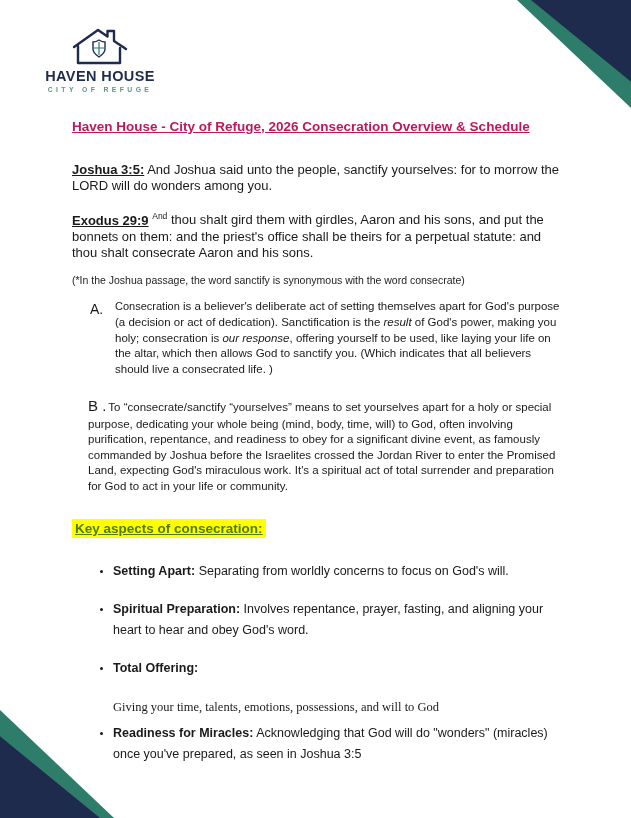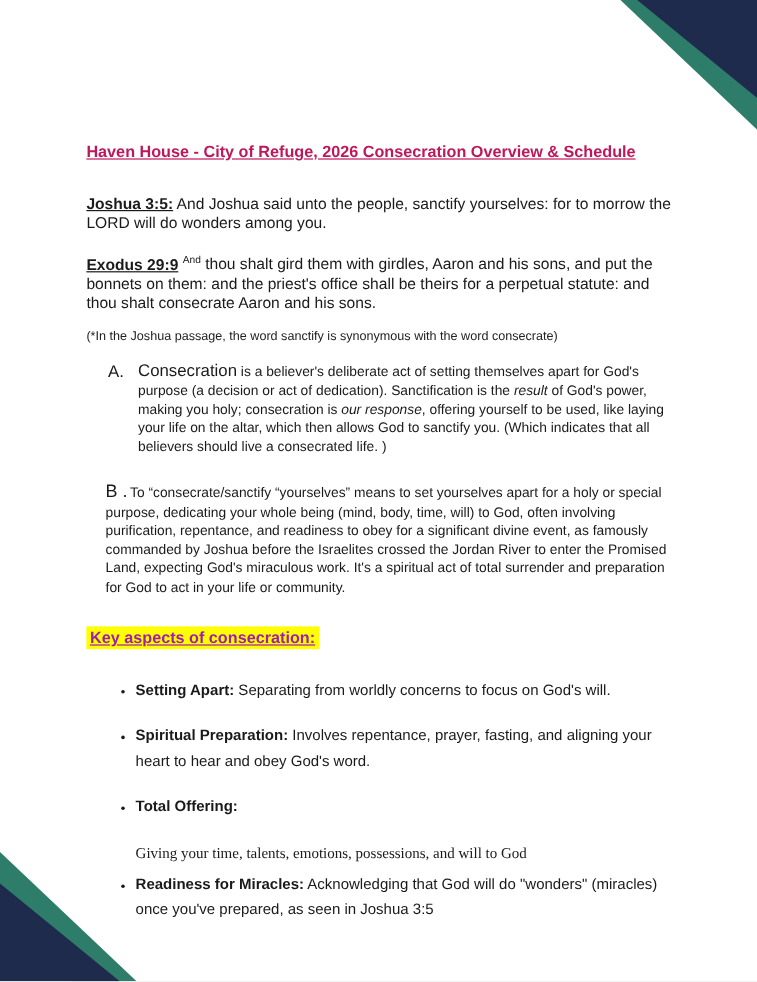--- a/index.html
+++ b/index.html
@@ -34,28 +34,28 @@
   .doc-title{margin-top:119px;font-size:13.5px;font-weight:bold;text-decoration:underline;color:#be185d;}
   .para{margin-top:28px;font-size:13px;line-height:1.24;}
   .para.exodus{margin-top:17px;}
   .scripture-ref{font-weight:bold;text-decoration:underline;margin-top:36px;}
   sup{font-size:8.5px;}
   .note{font-size:10.5px;color:#222;}
 
   .def-a{margin-top:13px;margin-left:18px;display:flex;font-size:11.5px;line-height:1.38;}
   .def-a .label{width:25px;flex:none;font-size:14px;padding-top:1px;}
   .def-a .body{flex:1;}
-  .term-large{font-size:14px;}
+  .term-large{font-size:11px;}
   .it{font-style:italic;}
 
   .def-b{margin-top:18px;margin-left:16px;font-size:11.5px;line-height:1.36;}
   .def-b .label{font-size:15px;margin-right:2px;}
 
   .section-heading{margin-top:24px;}
-  .hl{background:#ffff00;font-weight:bold;text-decoration:underline;font-size:13.5px;padding:2px 3px;color:#a21caf;}
+  .hl{background:#ffff00;font-weight:bold;text-decoration:underline;font-size:13.5px;padding:2px 3px;color:#4d7c0f;}
 
   ul.key-list{margin:24px 0 0 0;padding-left:41px;font-size:12.5px;}
   ul.key-list li{margin-bottom:17px;line-height:1.7;}
   ul.key-list li.no-bullet{list-style:none;margin-bottom:5px;font-family:Liberation Serif, serif;}
   ul.key-list li::marker{font-size:10px;}
   .b{font-weight:bold;text-align:right;}
 </style>
 </head>
 <body>
 
@@ -63,20 +63,32 @@
 
   <div class="corner corner-tr">
     <div class="shape tr-teal" style="background:#2e7d6b"></div>
     <div class="shape tr-navy" style="background:#1f2b4d"></div>
   </div>
   <div class="corner corner-bl">
     <div class="shape bl-teal" style="background:#2e7d6b"></div>
     <div class="shape bl-navy" style="background:#1f2b4d"></div>
   </div>
 
+  <div class="logo">
+    <span>
+      <svg width="66" height="42" viewBox="0 0 66 42" fill="none">
+        <path d="M7 23 L31 6 L40.5 12.5 L40.5 7 L47 7 L47 17 L59 25" stroke="#1f2b4d" stroke-width="2.4" stroke-linejoin="round" stroke-linecap="round"></path>
+        <path d="M11 22 L11 39 L53 39 L53 24" stroke="#1f2b4d" stroke-width="2.4" stroke-linejoin="round" stroke-linecap="round"></path>
+        <path d="M32 16 C30 17.5 28 18 26 18 L26 25 C26 29 29 31 32 33 C35 31 38 29 38 25 L38 18 C36 18 34 17.5 32 16 Z" fill="#ffffff" stroke="#1f2b4d" stroke-width="1.4"></path>
+        <path d="M32 18 L32 31 M27 24 L37 24" stroke="#2e7d6b" stroke-width="1.2"></path>
+      </svg>
+    </span>
+    <div class="logo-name" style="color:#1f2b4d">HAVEN HOUSE</div>
+    <div class="logo-tagline" style="color:#5b9488">CITY OF REFUGE</div>
+  </div>
 
   <div class="content">
 
     <div class="doc-title">Haven House - City of Refuge, 2026 Consecration Overview &amp; Schedule</div>
 
     <p class="para"><span class="scripture-ref">Joshua 3:5:</span><span> And Joshua said unto the people, sanctify yourselves: for to morrow the LORD will do wonders among you.</span></p>
 
     <p class="para exodus"><span class="scripture-ref">Exodus 29:9</span> <sup>And</sup><span> thou shalt gird them with girdles, Aaron and his sons, and put the bonnets on them: and the priest's office shall be theirs for a perpetual statute: and thou shalt consecrate Aaron and his sons.</span></p>
 
     <div class="note">(*In the Joshua passage, the word sanctify is synonymous with the word consecrate)</div>

